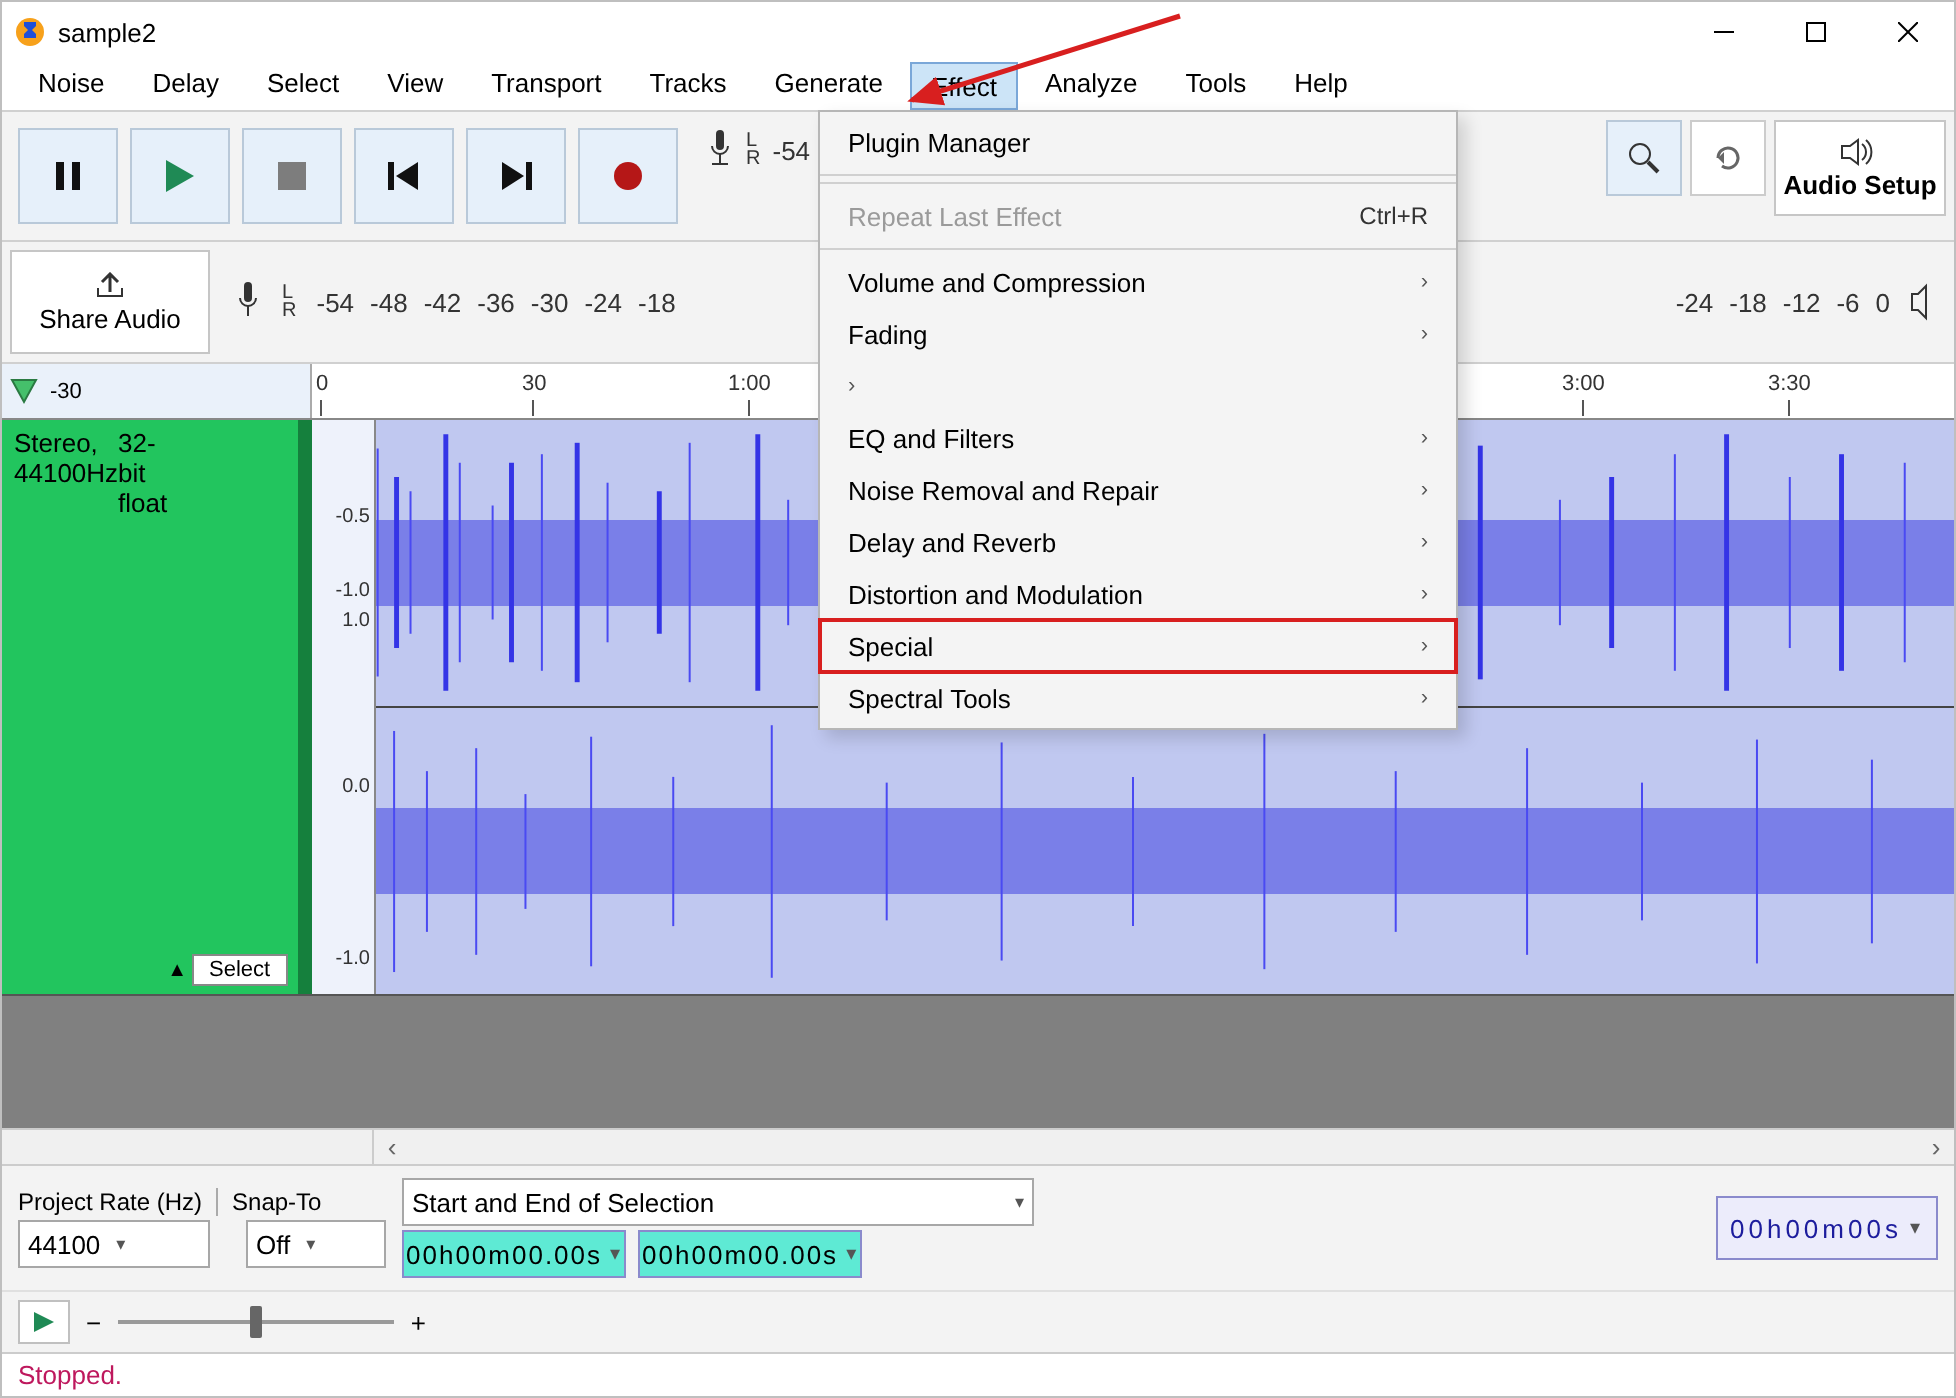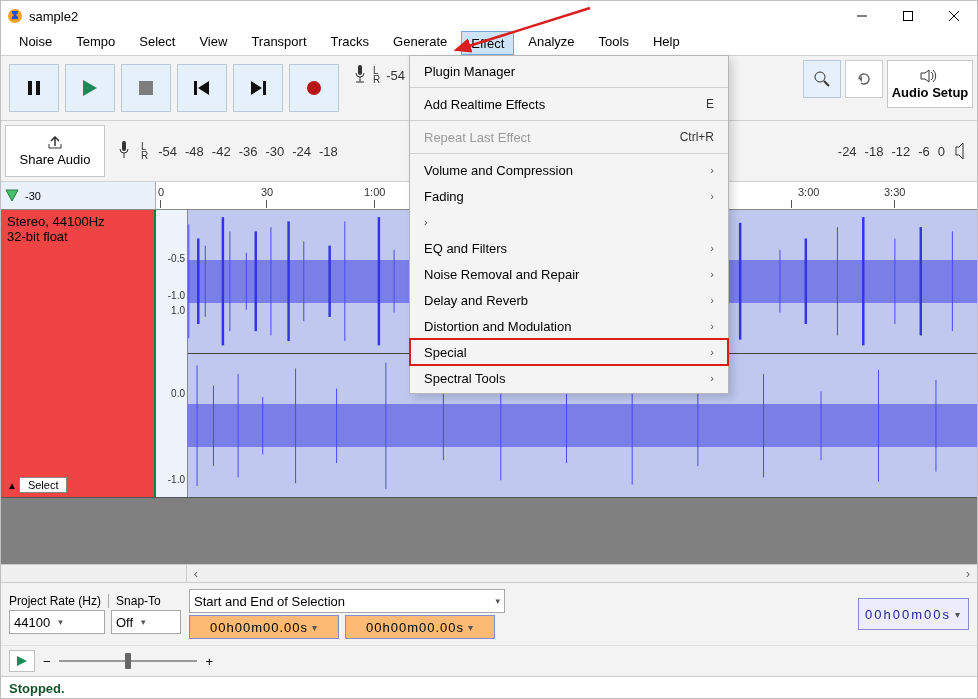--- a/index.html
+++ b/index.html
@@ -33,21 +33,21 @@
 .share-box { width:100px; height:52px; border:1px solid #c6c6c6; background:#fff; margin:4px; display:flex; flex-direction:column; align-items:center; justify-content:center; gap:2px; font-size:12px;}
 .meter2 { flex:1; display:flex; align-items:center; padding:10px 8px; gap:10px;}
 
 .timeline-hdr { height:28px; border-bottom:1px solid #888; background:#fff; display:flex; align-items:center;}
 .timeline-hdr .tl-left { width:155px; height:100%; border-right:1px solid #aaa; background:#eaf1fa; display:flex; align-items:center; padding-left:4px;}
 .timeline-hdr .ticks { position:relative; flex:1; height:100%;}
 .timeline-hdr .tick { position:absolute; top:4px; font-size:11px; color:#333;}
 .timeline-hdr .tickline { position:absolute; top:18px; width:1px; height:8px; background:#555;}
 
 .track-area { display:flex; height:288px; border-bottom:1px solid #555;}
-.track-info { width:155px; background:#ef4444; border-right:2px solid #15803d; display:flex; flex-direction:column; font-size:11px; padding:4px 6px;}
+.track-info { width:155px; background:#22c55e; border-right:7px solid #15803d; display:flex; flex-direction:row; font-size:11px; padding:4px 6px;}
 .track-info .sel-row { margin-top:auto; display:flex; gap:2px; align-items:center;}
 .track-info .sel-btn { border:1px solid #888; background:#fff; padding:1px 8px; font-size:11px; cursor:pointer;}
 
 .wave { flex:1; position:relative; background:#c0c8f0;}
 .wave .ch { position:absolute; left:0; right:0; height:50%; overflow:hidden;}
 .wave .ch.top { top:0; border-bottom:1px solid #444;}
 .wave .ch.bot { top:50%;}
 .wave .band { position:absolute; left:0; right:0; background:#7a7fe8;}
 .wave .scale { position:absolute; left:0; width:32px; background:#eef2fb; border-right:1px solid #888; top:0; bottom:0; z-index:4;}
 .wave .scale div { position:absolute; right:2px; font-size:10px; color:#333;}
@@ -55,31 +55,31 @@
 .empty-tracks { flex:1; background:#808080; min-height:10px;}
 .hscroll { height:18px; background:#f0f0f0; display:flex; align-items:center; border-top:1px solid #ccc;}
 .hscroll .gutter-l { width:186px; height:100%; border-right:1px solid #ccc;}
 .hscroll .bar { flex:1; position:relative;}
 .hscroll .lt, .hscroll .rt { width:18px; text-align:center; color:#666; }
 
 .bottom-bar { background:#f3f3f3; border-top:1px solid #ccc; padding:6px 8px; display:flex; align-items:center; gap:8px;}
 .sel-label { font-size:12px; }
 .combo { height:24px; border:1px solid #a7a7a7; background:#fff; display:flex; align-items:center; padding:0 4px; gap:4px; font-size:12px;}
 .combo .chev { font-size:9px; color:#555; margin-left:4px;}
-.timebox { height:24px; border:1px solid #8a8acc; background:#fdba74; font-family: monospace; font-size:14px; letter-spacing:1px; padding:0 20px; display:flex; align-items:center;}
+.timebox { height:24px; border:1px solid #8a8acc; background:#5eead4; font-family: monospace; font-size:14px; letter-spacing:1px; padding:0 1px; display:flex; align-items:center;}
 .timebox.big { height:32px; font-size:24px; letter-spacing:2px; color:#1d1d9d; background:#ececfb; padding:0 6px;}
 .timebox .chev { font-size:10px; color:#555; margin-left:4px;}
 
 .bottom2 { background:#f3f3f3; padding:4px 8px; display:flex; align-items:center; gap:8px; border-top:1px solid #e0e0e0;}
 .play-small { width:26px; height:22px; border:1px solid #c0c0c0; background:#fff; display:flex; align-items:center; justify-content:center;}
 .zoom-slider { width:170px; height:18px; position:relative; display:flex; align-items:center;}
 .zoom-slider .track-line { height:2px; background:#999; flex:1; margin:0 8px;}
 .zoom-slider .thumb { position:absolute; left:50%; width:6px; height:16px; background:#666; border-radius:1px; transform:translateX(-50%);}
 
-.status { height:22px; border-top:1px solid #ccc; padding:2px 8px; font-size:12px; color:#14532d; display:flex; align-items:flex-end;font-weight:bold;}
+.status { height:22px; border-top:1px solid #ccc; padding:2px 8px; font-size:12px; color:#be185d; display:flex; align-items:center;}
 
 .dropdown { position:absolute; left:409px; top:55px; width:320px; background:#f4f4f4; border:1px solid #b6b6b6; box-shadow:4px 4px 8px rgba(0,0,0,.15); z-index:50; padding:2px 0;}
 .dropdown .row { height:26px; display:flex; align-items:center; padding:0 14px; font-size:13px; cursor:default;}
 .dropdown .row .lbl { flex:1;}
 .dropdown .row .sc { color:#333; font-size:12px;}
 .dropdown .row .sub { color:#555; font-size:11px;}
 .dropdown .row.disabled { color:#9a9a9a;justify-content:flex-end;}
 .dropdown hr { border:none; border-top:1px solid #d0d0d0; margin:3px 0;}
 .dropdown .row.highlight { outline:2px solid #d81f1f; outline-offset:-1px;}
 
@@ -112,21 +112,21 @@
     <div class="win-btn">
         <svg viewBox="0 0 10 10">
           <line x1="0" y1="0" x2="10" y2="10" stroke="#000"></line>
           <line x1="10" y1="0" x2="0" y2="10" stroke="#000"></line>
         </svg>
       </div>
   </div>
 
   <div class="menubar">
     <div class="item">Noise</div>
-    <div class="item">Tempo</div>
+    <div class="item">Delay</div>
     <div class="item">Select</div>
     <div class="item">View</div>
     <div class="item">Transport</div>
     <div class="item">Tracks</div>
     <div class="item">Generate</div>
     <div class="item open">Effect</div>
     <div class="item">Analyze</div>
     <div class="item">Tools</div>
     <div class="item">Help</div>
   </div>
@@ -253,21 +253,21 @@
         </svg>
       <span style="margin-left:6px;font-size:11px">-30</span>
     </div>
     <div class="ticks">
       <span class="tick" style="left:2px">0</span>
         <span class="tickline" style="left:4px"></span>
       <span class="tick" style="left:105px">30</span>
         <span class="tickline" style="left:110px"></span>
       <span class="tick" style="left:208px">1:00</span>
         <span class="tickline" style="left:218px"></span>
-      <span class="tick" style="left:642px">3:00</span>
+      <span class="tick" style="left:625px">3:00</span>
         <span class="tickline" style="left:635px"></span>
       <span class="tick" style="left:728px">3:30</span>
         <span class="tickline" style="left:738px"></span>
     </div>
   </div>
 
   <div class="track-area">
     <div class="track-info">
       <div>Stereo, 44100Hz</div>
       <div>32-bit float</div>
@@ -369,21 +369,21 @@
     <div class="rt">›</div>
   </div>
 
   <div class="bottom-bar">
     <div style="display:flex;flex-direction:column;gap:2px">
       <div style="display:flex;gap:5px">
         <span class="sel-label">Project Rate (Hz)</span>
         <span style="border-left:1px solid #aaa;margin:0 2px"></span>
         <span class="sel-label">Snap-To</span>
       </div>
-      <div style="display:flex;gap:6px">
+      <div style="display:flex;gap:18px">
         <div class="combo" style="width:96px">
             <span>44100</span>
             <span class="chev">▾</span>
           </div>
         <div class="combo" style="width:70px">
             <span>Off</span>
             <span class="chev">▾</span>
           </div>
       </div>
     </div>
@@ -429,24 +429,20 @@
     <span>Stopped.</span>
   </div>
 
 </div>
 
 <div class="dropdown">
   <div class="row">
       <span class="lbl">Plugin Manager</span>
     </div>
   <hr>
-  <div class="row">
-      <span class="lbl">Add Realtime Effects</span>
-      <span class="sc">E</span>
-    </div>
   <hr>
   <div class="row disabled">
       <span class="lbl">Repeat Last Effect</span>
       <span class="sc">Ctrl+R</span>
     </div>
   <hr>
   <div class="row">
       <span class="lbl">Volume and Compression</span>
       <span class="sub">›</span>
     </div>

